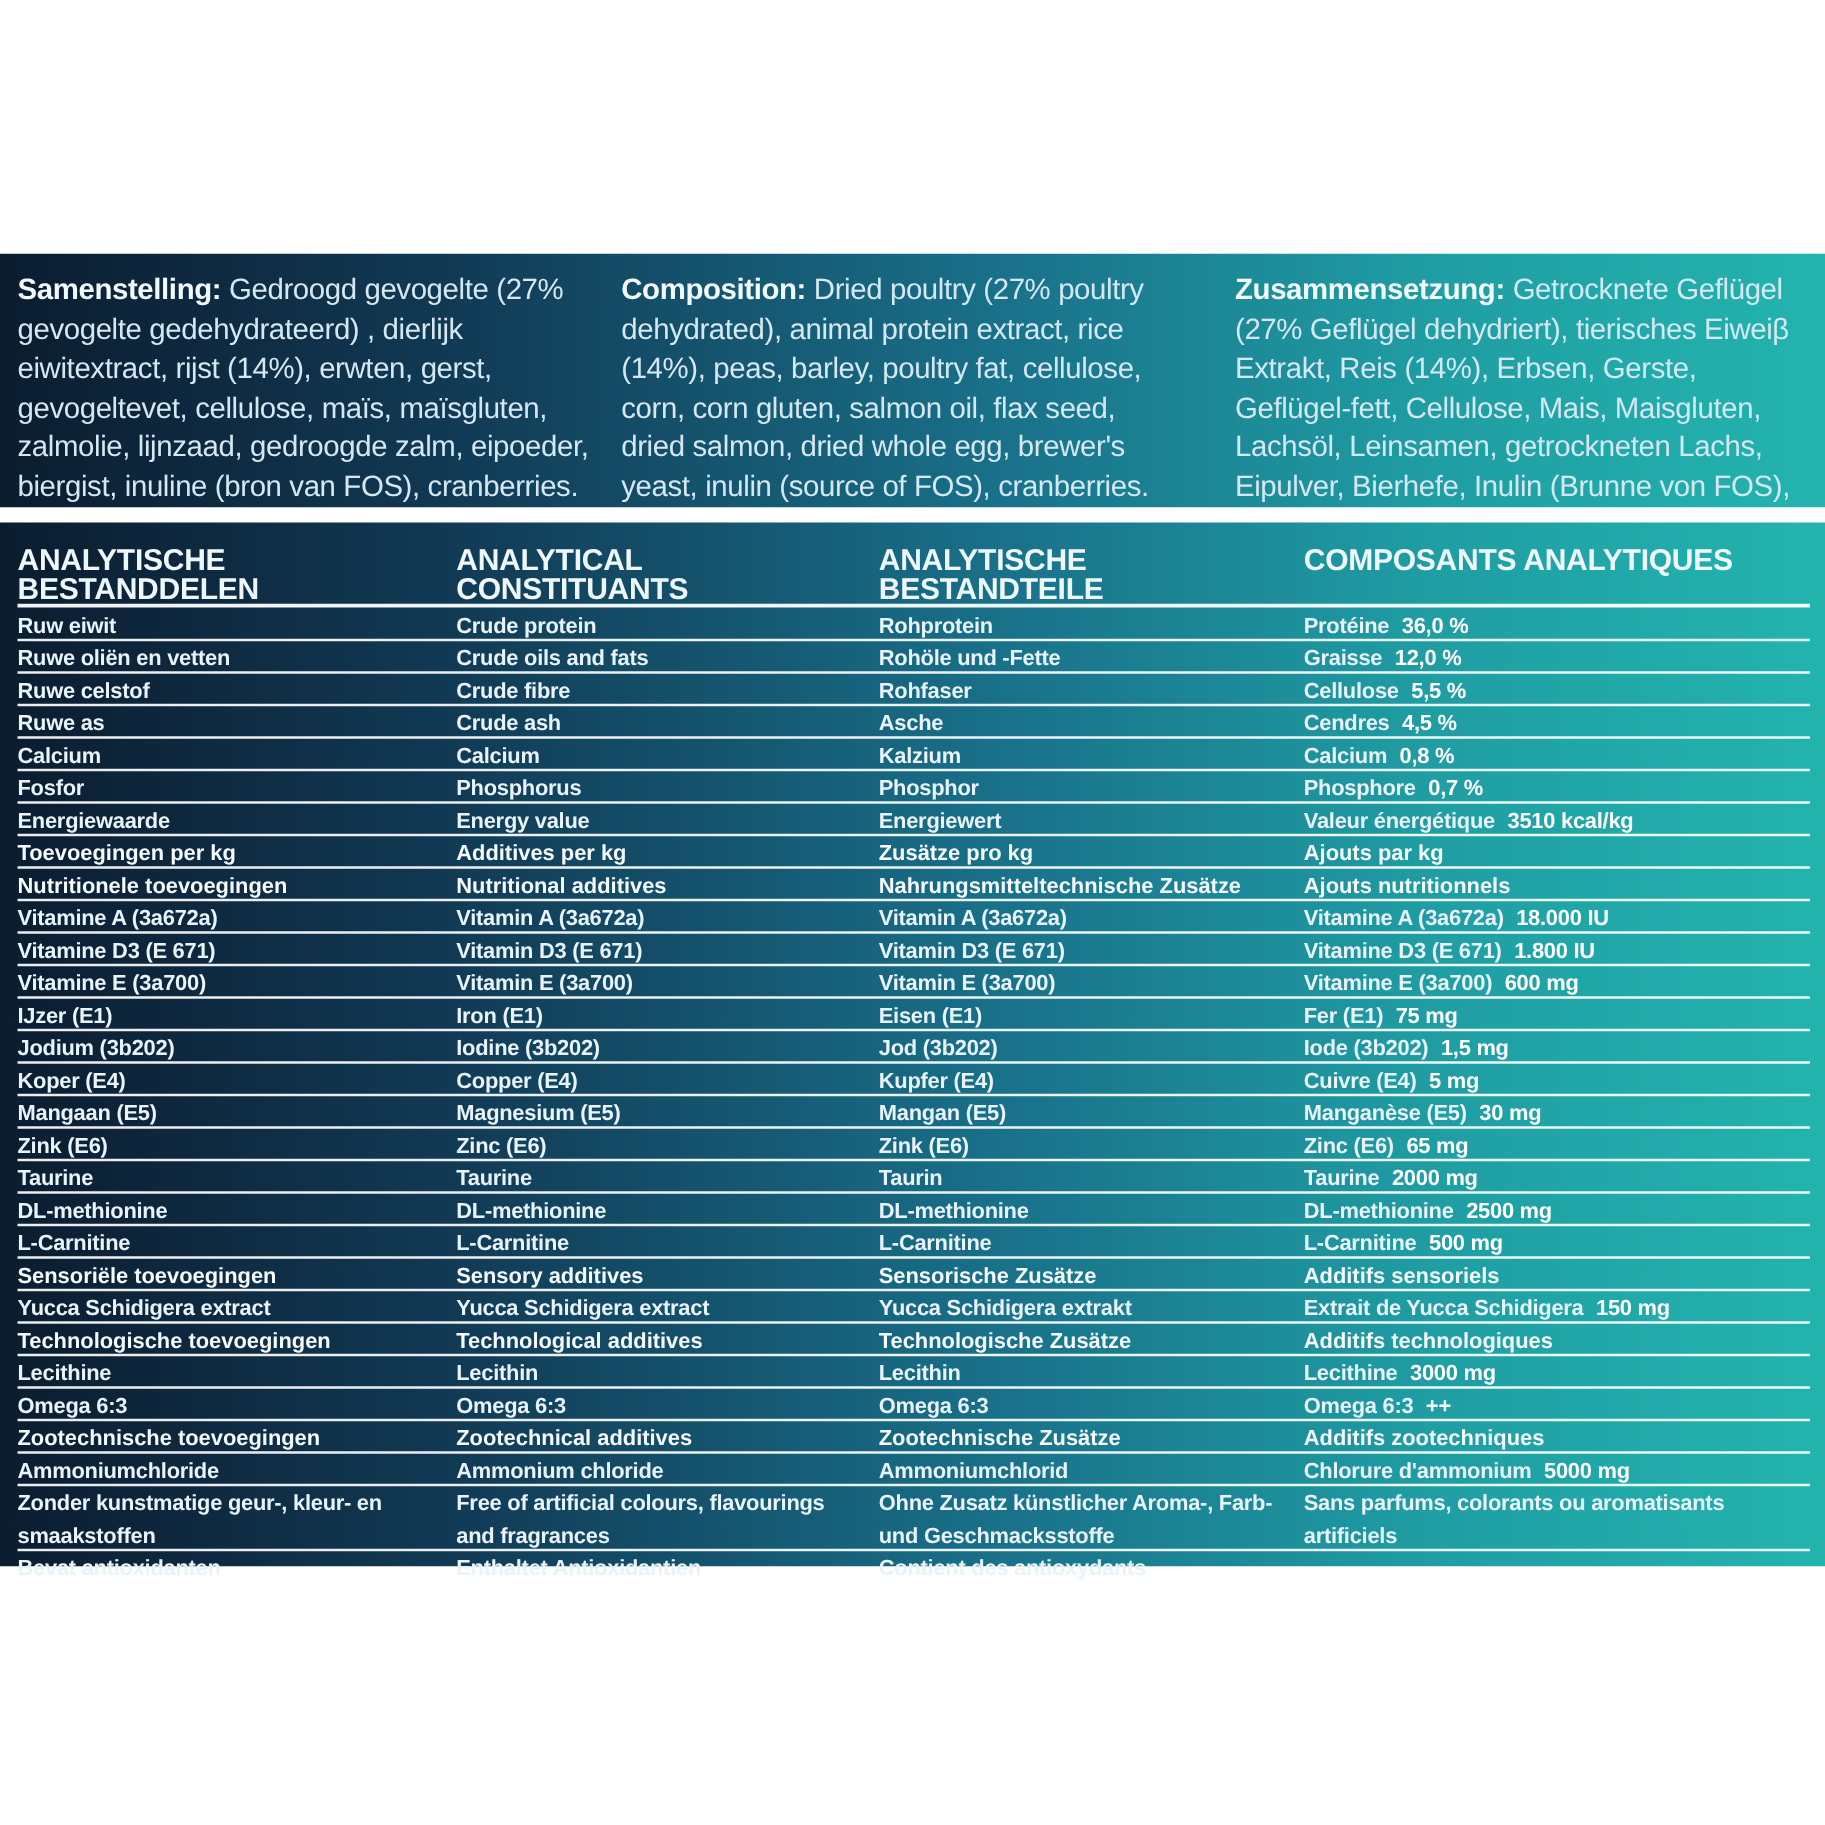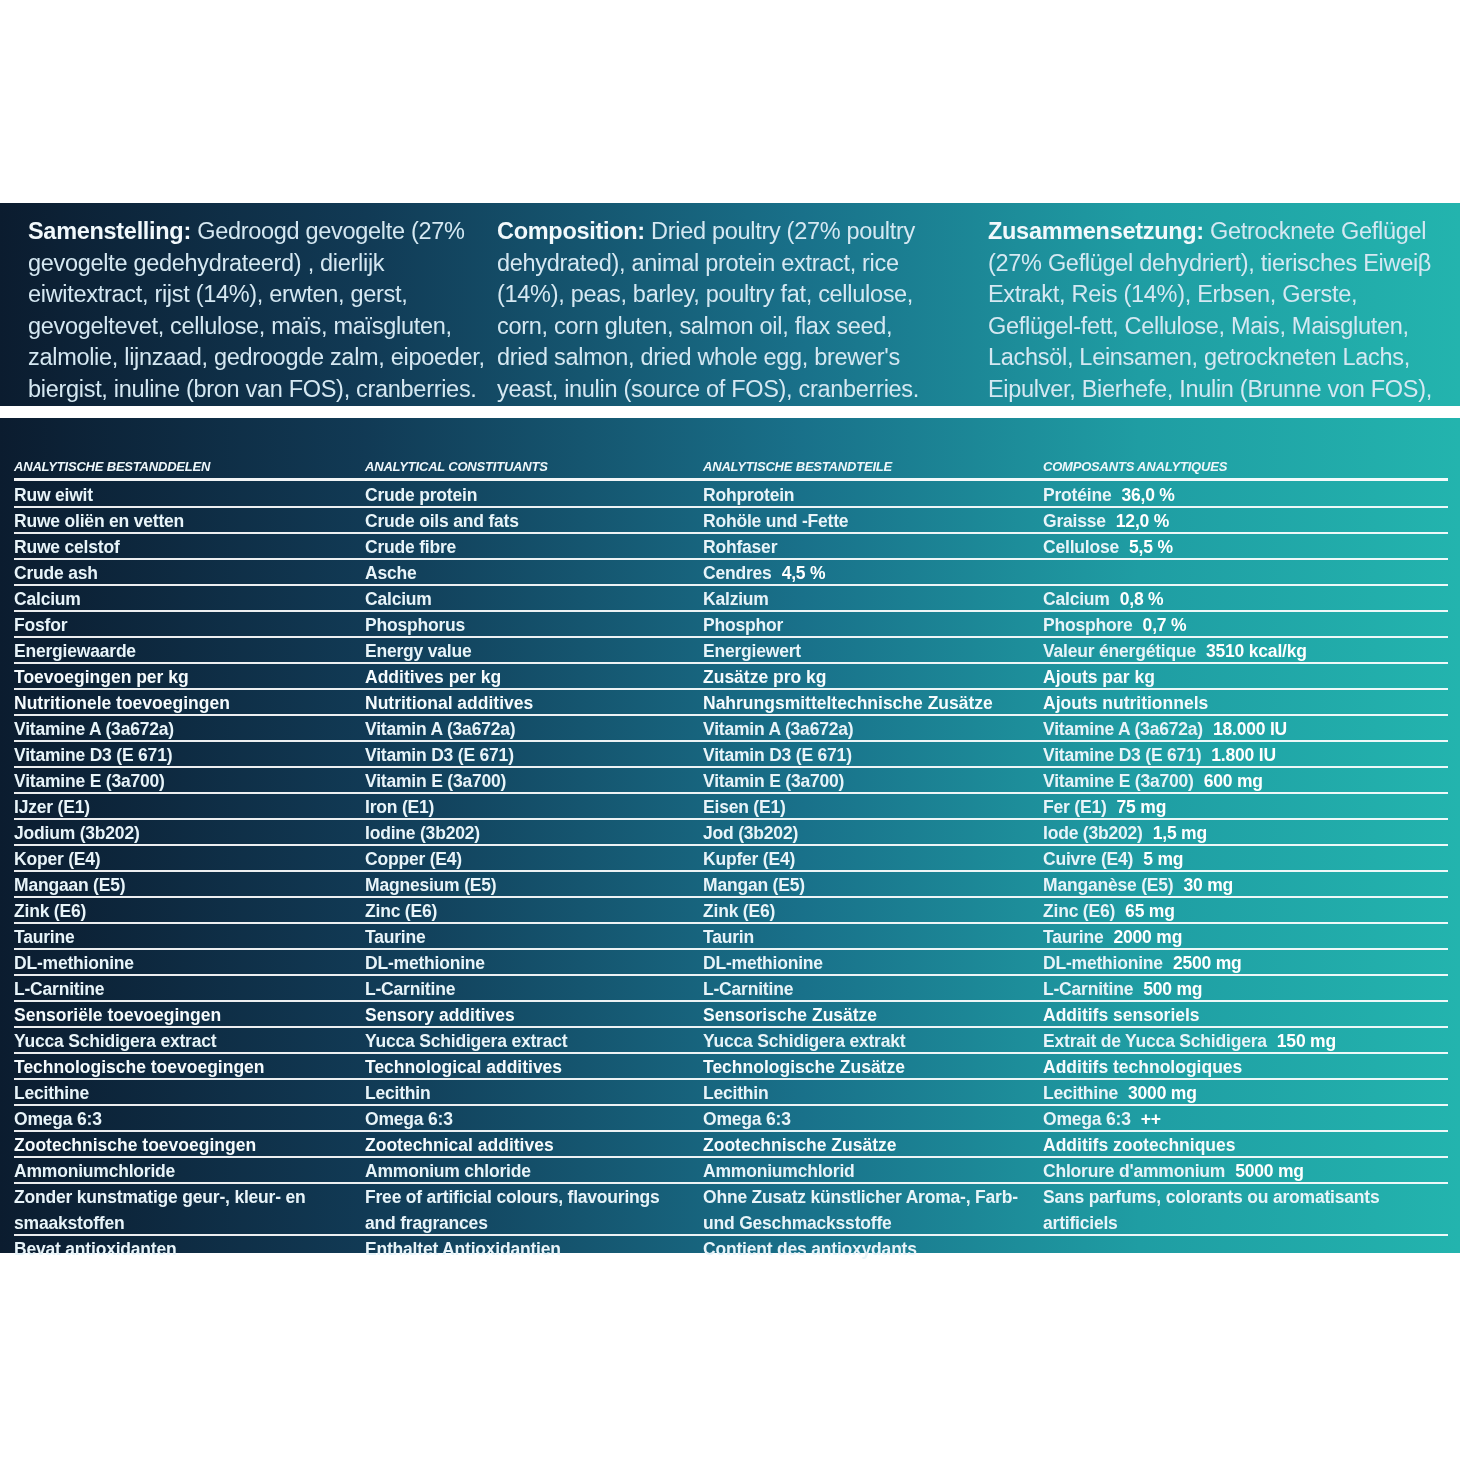--- a/index.html
+++ b/index.html
@@ -8,33 +8,33 @@
   .page { position:relative; width:1460px; height:1460px; background:#ffffff; }
 
   .band { position:absolute; left:0; width:1460px;
     background:linear-gradient(90deg,#0b1c2f 0%, #113a55 25%, #19718a 55%, #1f9da3 78%, #23b4ae 100%); }
 
   
   .comp-band { top:203px; height:203px; }
   .comp { position:absolute; top:13px; color:#d5e8f2; font-size:23.5px;
     line-height:31.5px; letter-spacing:-0.3px; font-weight:400; }
   .comp .lead { color:#f2f9fc; font-weight:700; }
-  .comp-nl { left:28px;  width:470px; }
+  .comp-nl { left:14px;  width:470px; }
   .comp-en { left:497px; width:452px; }
   .comp-de { left:988px; width:468px; }
 
   
   .gap { position:absolute; top:406px; left:0; width:1460px; height:12px; background:#ffffff; }
 
   
   .table-band { top:418px; height:835px; color:#e8f4f9; }
   .thead, .row { display:grid; grid-template-columns:351px 338px 340px 1fr;
     padding-left:14px; padding-right:12px; }
-  .thead { padding-top:37px; font-weight:700; font-size:13px; letter-spacing:-0.2px;
-    line-height:23px; color:#eef7fb; position:relative;font-style:italic; }
+  .thead { padding-top:19px; font-weight:700; font-size:24px; letter-spacing:-0.2px;
+    line-height:23px; color:#eef7fb; position:relative; }
   .thead::after { content:""; position:absolute; left:14px; right:12px; bottom:-3px;
     height:3px; background:rgba(255,255,255,0.95); }
   .rows { margin-top:4px; }
   .row { position:relative; font-size:17.5px; font-weight:700; letter-spacing:-0.2px;
     line-height:26px;border-radius:12px; }
   .row::after { content:""; position:absolute; left:14px; right:12px; bottom:0;
     height:2px; background:rgba(255,255,255,0.92); }
   .row:last-child::after { display:none; }
   .cell { padding-right:10px; }
   .c-fr4 { display:flex; justify-content:flex-start; padding-right:0; }
@@ -84,20 +84,21 @@
         <div class="row">
     <span class="cell c-nl">Ruwe celstof</span>
     <span class="cell c-en">Crude fibre</span>
     <span class="cell c-de">Rohfaser</span>
     <span class="c-fr4">
       <span class="fr-label">Cellulose</span>
       <span class="val">5,5 %</span>
     </span>
   </div>
         <div class="row">
+    <span class="cell c-nl">Ruwe as</span>
     <span class="cell c-en">Crude ash</span>
     <span class="cell c-de">Asche</span>
     <span class="c-fr4">
       <span class="fr-label">Cendres</span>
       <span class="val">4,5 %</span>
     </span>
   </div>
         <div class="row">
     <span class="cell c-nl">Calcium</span>
     <span class="cell c-en">Calcium</span>

